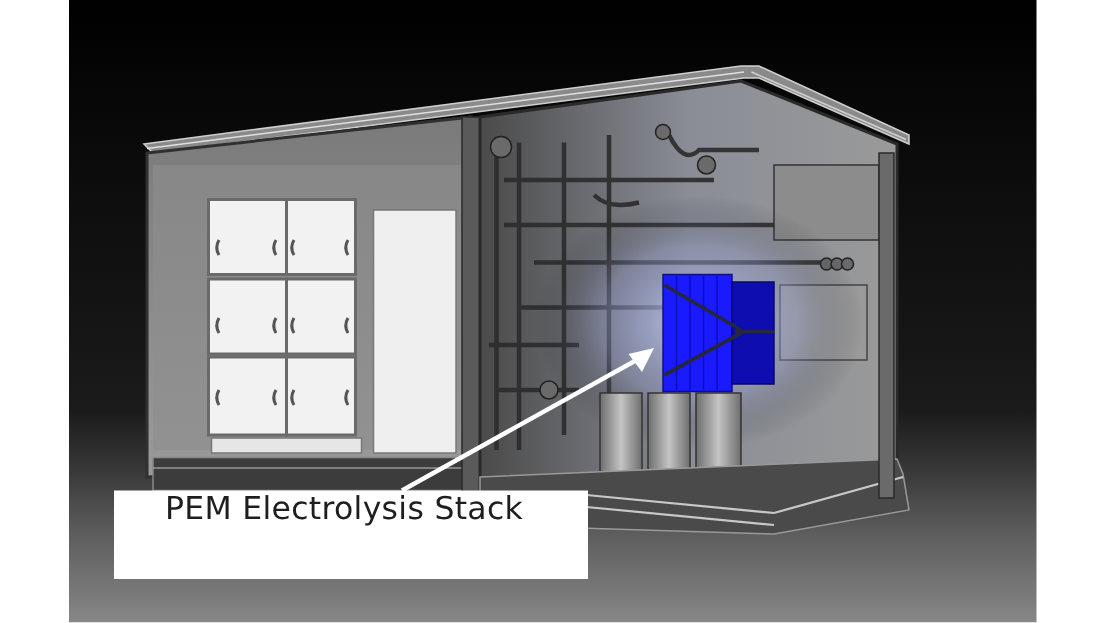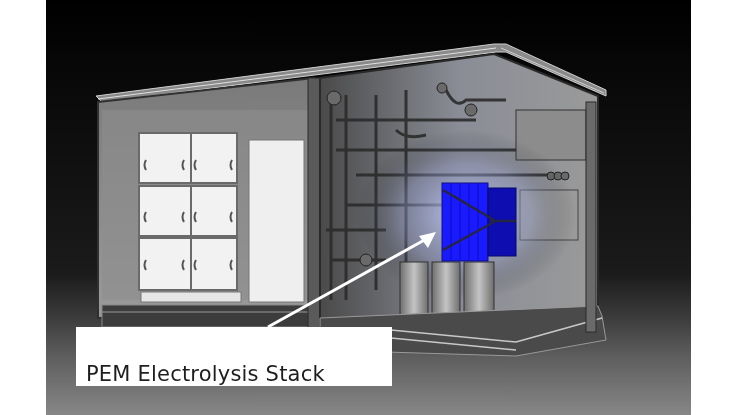--- a/index.html
+++ b/index.html
@@ -6,21 +6,21 @@
     body { width: 735px; height: 415px; position: relative; overflow: hidden; font-family: "DejaVu Sans", sans-serif; }
     .stage {
       position: absolute; left: 46px; top: 0; width: 645px; height: 415px;
       background: linear-gradient(to bottom, #000000 0%, #0b0b0b 25%, #161616 55%, #1b1b1b 66%, #3a3a3a 76%, #5e5e5e 86%, #878787 100%);
       overflow: hidden;
     }
     .render { position: absolute; left: 0; top: 0; width: 645px; height: 415px; }
     .label-box {
       position: absolute; left: 76px; top: 327px; width: 316px; height: 59px;
       background: #ffffff; box-sizing: border-box;
-      display: flex; align-items: flex-end; padding-left: 10px;
+      display: flex; align-items: flex-start; padding-left: 34px;
     }
     .label-text { font-size: 21px; color: #1e1e1e; letter-spacing: 0.2px; white-space: nowrap; }
   </style>
 </head>
 <body>
 
 <div class="stage">
   <svg class="render" viewBox="0 0 645 415" xmlns="http://www.w3.org/2000/svg">
     <defs>
       <linearGradient id="glass" x1="0" y1="0" x2="0" y2="1">

